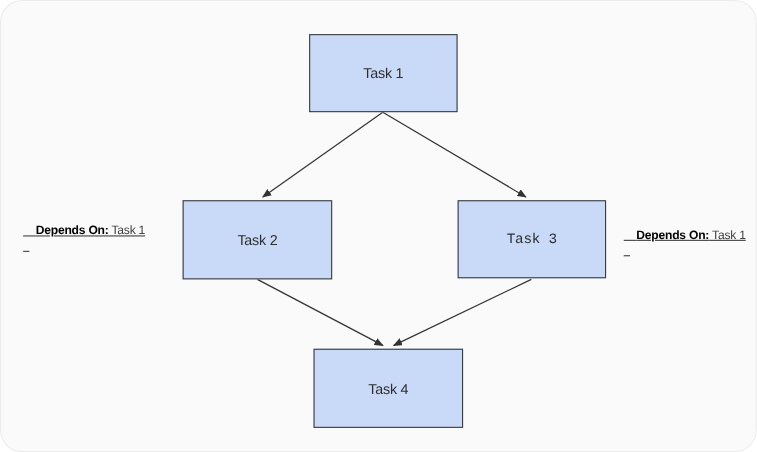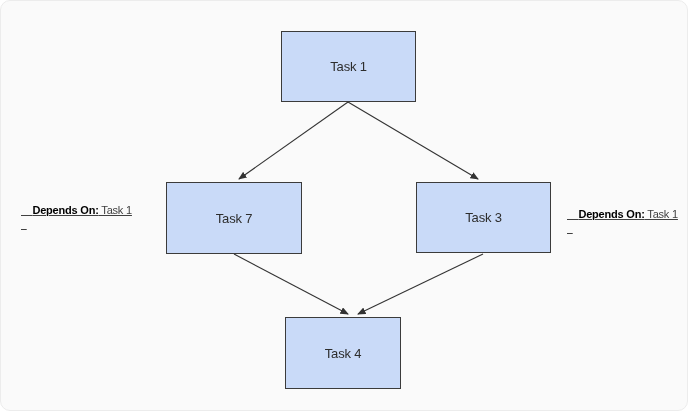--- a/index.html
+++ b/index.html
@@ -6,21 +6,21 @@
     margin: 0;
     padding: 0;
     background: #ffffff;
     font-family: "Liberation Sans", sans-serif;
   }
   .canvas {
     position: relative;
     width: 688px;
     height: 411px;
     background: #fafafa;
-    border-radius: 10px;
+    border-radius: 20px;
     overflow: hidden;
     box-sizing: border-box;
     border: 1px solid #ececec;
   }
   .edges-layer {
     position: absolute;
     left: 0;
     top: 0;
     width: 688px;
     height: 411px;
@@ -33,22 +33,22 @@
     box-sizing: border-box;
     display: flex;
     align-items: center;
     justify-content: center;
     font-size: 13px;
     color: #2d2d2d;
     letter-spacing: -0.2px;
   }
   .node-task-1 { left: 280px; top: 30px;  width: 135px; height: 71px; }
   .node-task-2 { left: 165px; top: 181px; width: 136px; height: 72px; }
-  .node-task-3 { left: 415px; top: 181px; width: 135px; height: 71px; }
-  .node-task-4 { left: 284px; top: 316px; width: 116px; height: 72px; }
+  .node-task-3 { left: 415px; top: 181px; width: 135px; height: 71px; font-family: Liberation Mono, monospace; }
+  .node-task-4 { left: 284px; top: 316px; width: 136px; height: 72px; }
   .annotation {
     position: absolute;
     font-size: 11px;
     line-height: 14px;
     letter-spacing: -0.2px;
     color: #404040;
     white-space: pre;
     text-decoration: underline;
   }
   .annotation .bold {
@@ -74,21 +74,21 @@
     <line x1="347" y1="101" x2="477" y2="178" stroke="#333333" stroke-width="1.1" marker-end="url(#arrowhead)"></line>
     <line x1="233" y1="253" x2="347" y2="313" stroke="#333333" stroke-width="1.1" marker-end="url(#arrowhead)"></line>
     <line x1="482" y1="253" x2="357" y2="313" stroke="#333333" stroke-width="1.1" marker-end="url(#arrowhead)"></line>
   </svg>
 
   <div class="node node-task-1">
     <span>Task 1</span>
   </div>
 
   <div class="node node-task-2">
-    <span>Task 7</span>
+    <span>Task 2</span>
   </div>
 
   <div class="node node-task-3">
     <span>Task 3</span>
   </div>
 
   <div class="node node-task-4">
     <span>Task 4</span>
   </div>
 

